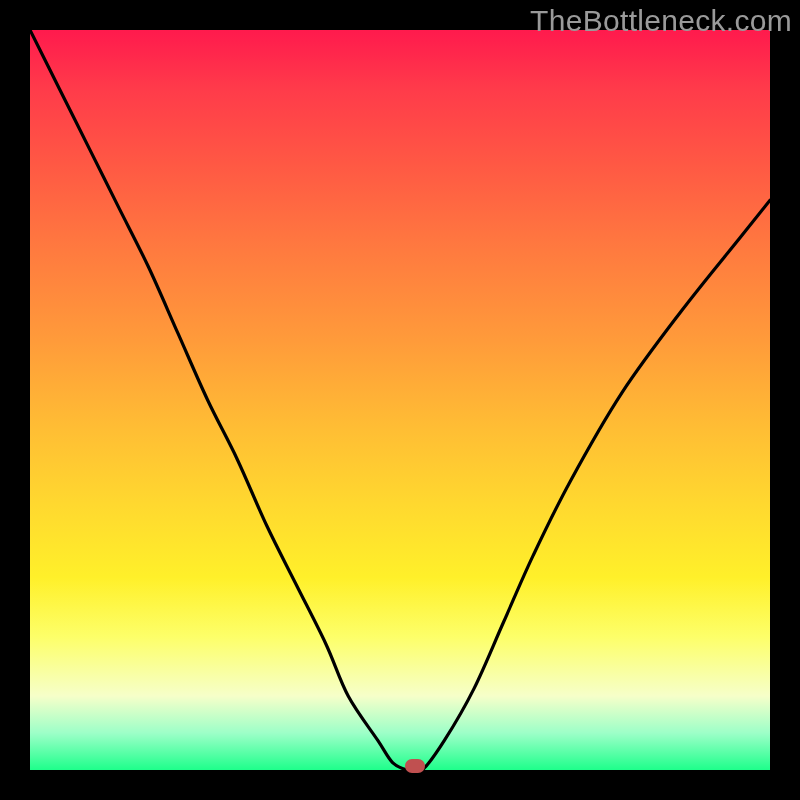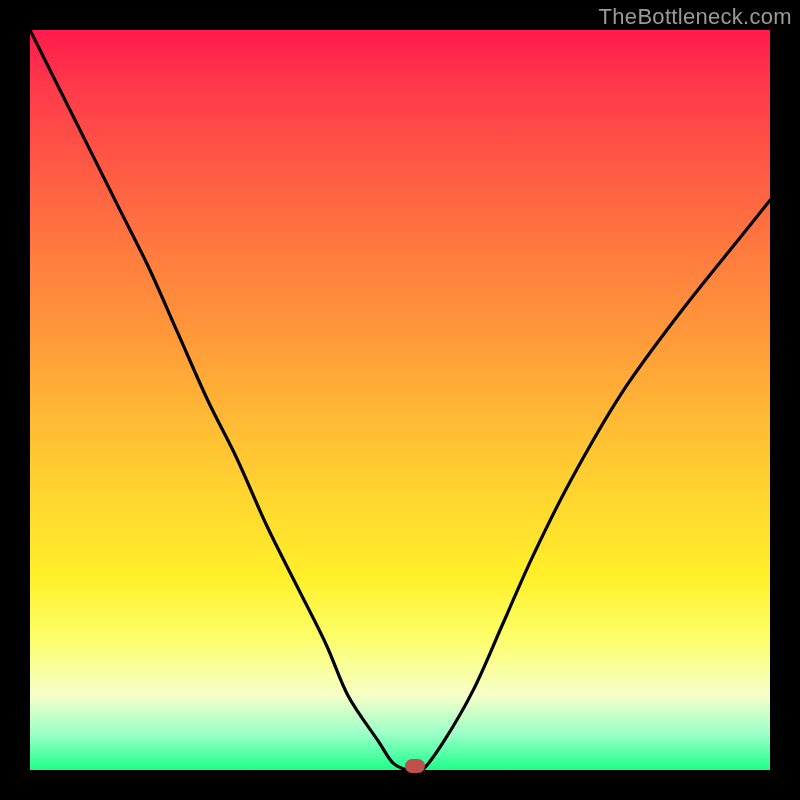--- a/index.html
+++ b/index.html
@@ -38,21 +38,21 @@
       #f6ffc9 90%,
       #9dffc8 95%,
       #1eff8b 100%
     );
   }
   .watermark {
     position: absolute;
     top: 4px;
     right: 8px;
     color: #9a9a9a;
-    font-size: 22px;
+    font-size: 30px;
     font-weight: 500;
     letter-spacing: 0.3px;
   }
   .curve {
     position: absolute;
     left: 30px;
     top: 30px;
     width: 740px;
     height: 740px;
     pointer-events: none;

